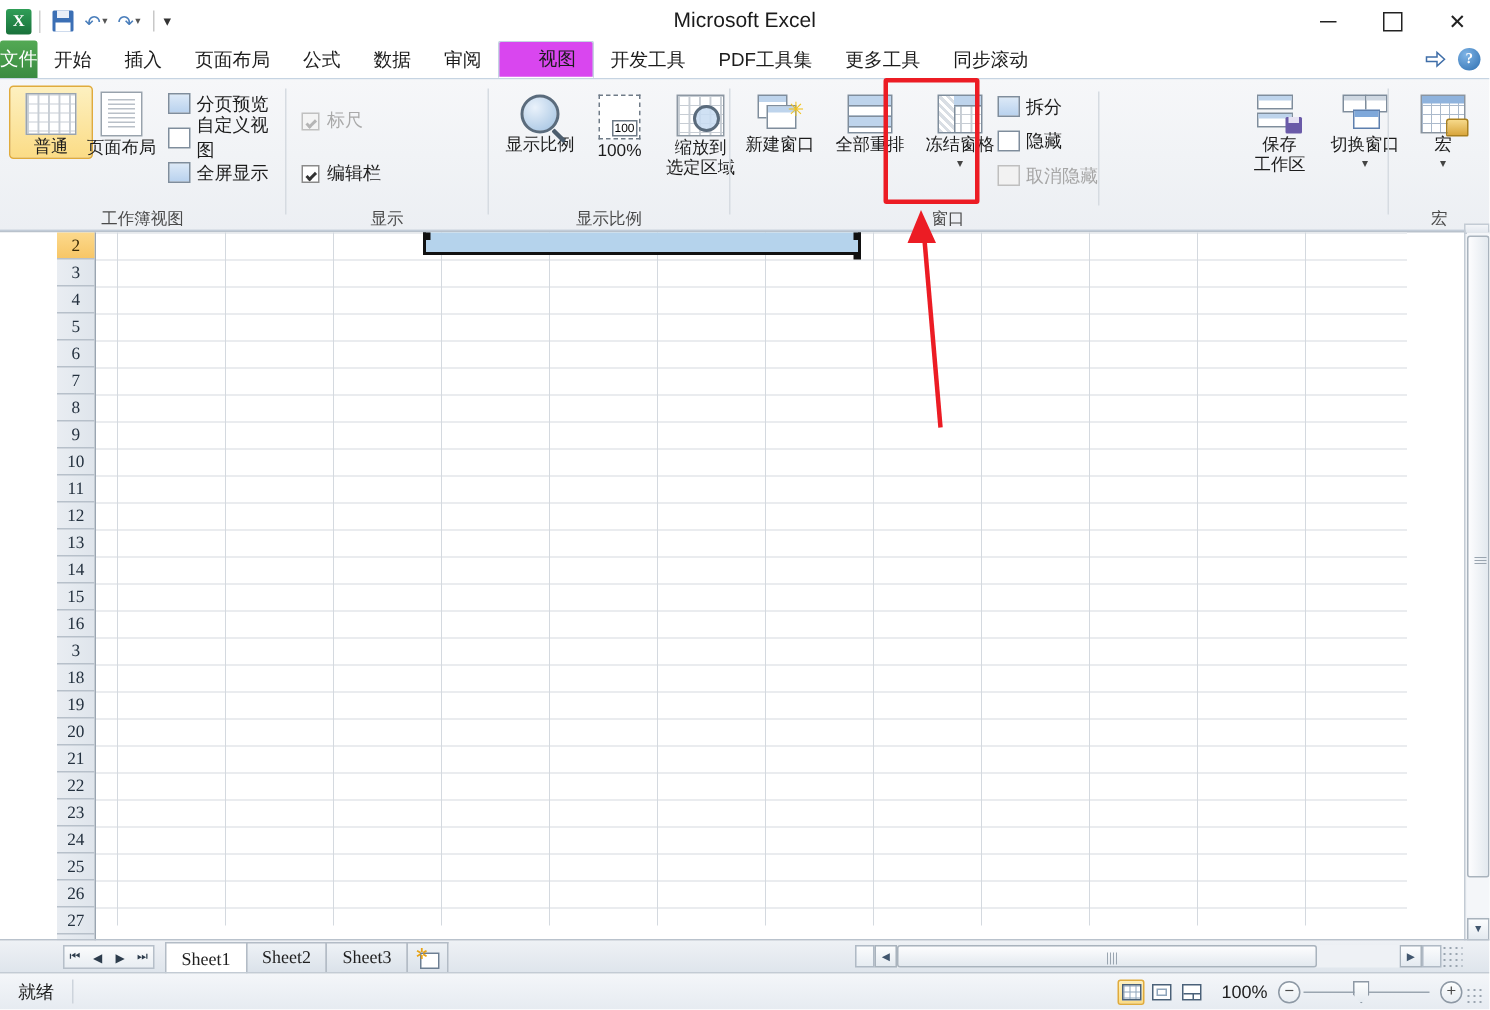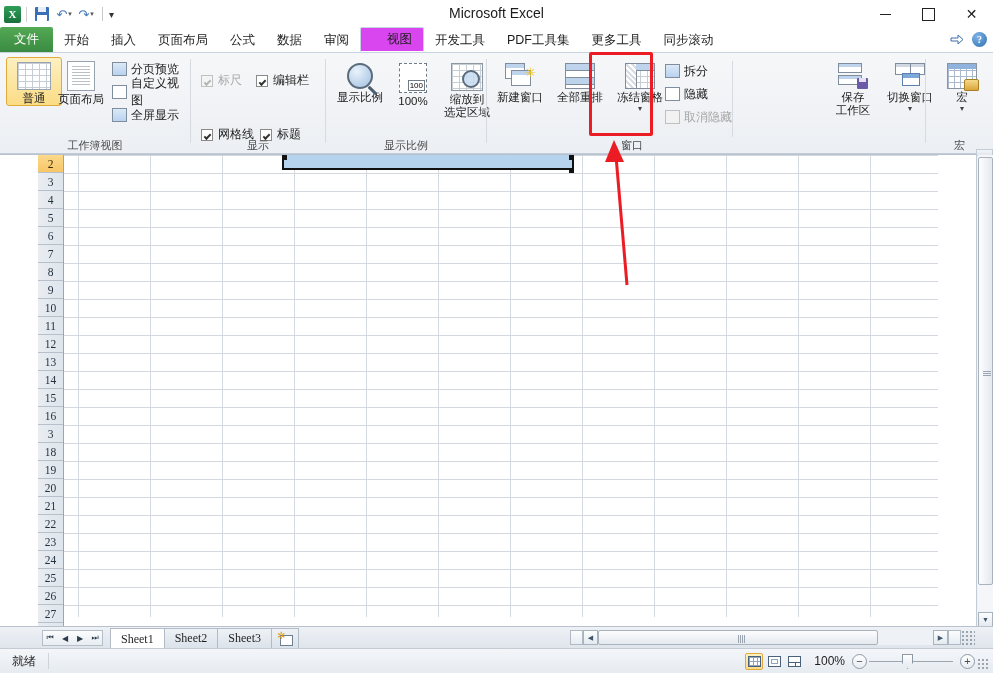--- a/index.html
+++ b/index.html
@@ -54,21 +54,21 @@
     position:absolute; left:0; top:28px; width:993px; height:25px;
     background:#ffffff; display:flex; align-items:flex-end;
     border-bottom:1px solid #c6d4e2;
   }
   .tab{
     height:24px; padding:0 11px; display:flex; align-items:center;
     font-size:12.5px; color:#1c1c1c; white-space:nowrap;
   }
   .tab.file{
     background:linear-gradient(#53a954,#3a8b41); color:#fff; font-weight:normal;
-    height:25px; padding:0 14px; border-radius:2px 2px 0 0;
+    height:25px; padding:0 0; border-radius:2px 2px 0 0;
   }
   .tab.active{
     background:#d946ef; border:1px solid #c6d4e2; border-bottom:1px solid #fff;
     position:relative; z-index:3; border-radius:2px 2px 0 0; height:25px;padding-left:26px;
   }
   .tabright{ position:absolute; right:6px; top:4px; display:flex; align-items:center; gap:7px;}
   .ico-collapse{ width:15px; height:13px; position:relative; }
   .ico-help{
     width:15px;height:15px;border-radius:50%;
     background:radial-gradient(circle at 35% 30%,#7fb4e6,#2e6fb0);
@@ -378,21 +378,21 @@
           <span class="si-ico blue"></span>
           <span>全屏显示</span>
         </div>
       </div>
       <div class="grouplabel">工作簿视图</div>
     </div>
     <div class="gsep" style="left:190px;"></div>
 
     <div class="group" style="left:191px;width:134px;">
       <div style="position:absolute;left:10px;top:17px;display:flex;flex-direction:column;gap:8px;">
-        <div style="display:flex;gap:14px;">
+        <div style="display:flex;gap:14px;flex-direction:column;">
           <div class="cbrow dis">
             <span class="cb on dis"></span>
             <span>标尺</span>
           </div>
           <div class="cbrow">
             <span class="cb on"></span>
             <span>编辑栏</span>
           </div>
         </div>
         <div style="display:flex;gap:6px;margin-top:25px;">

